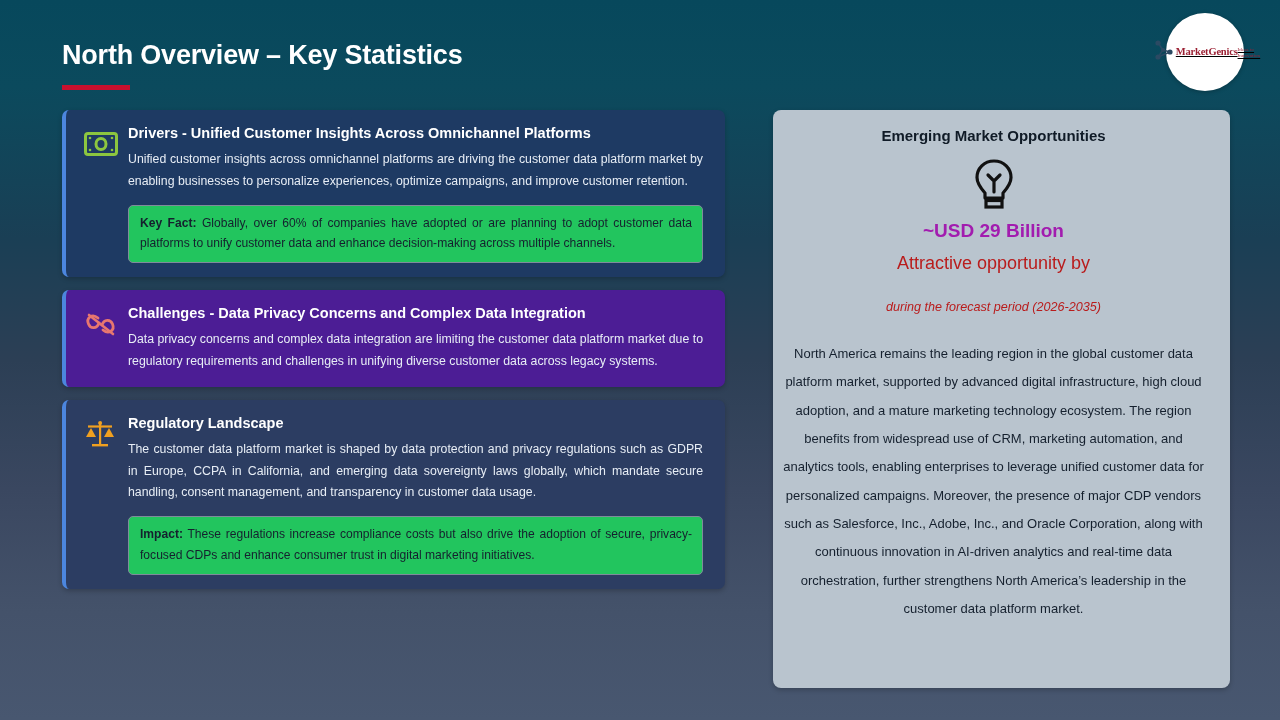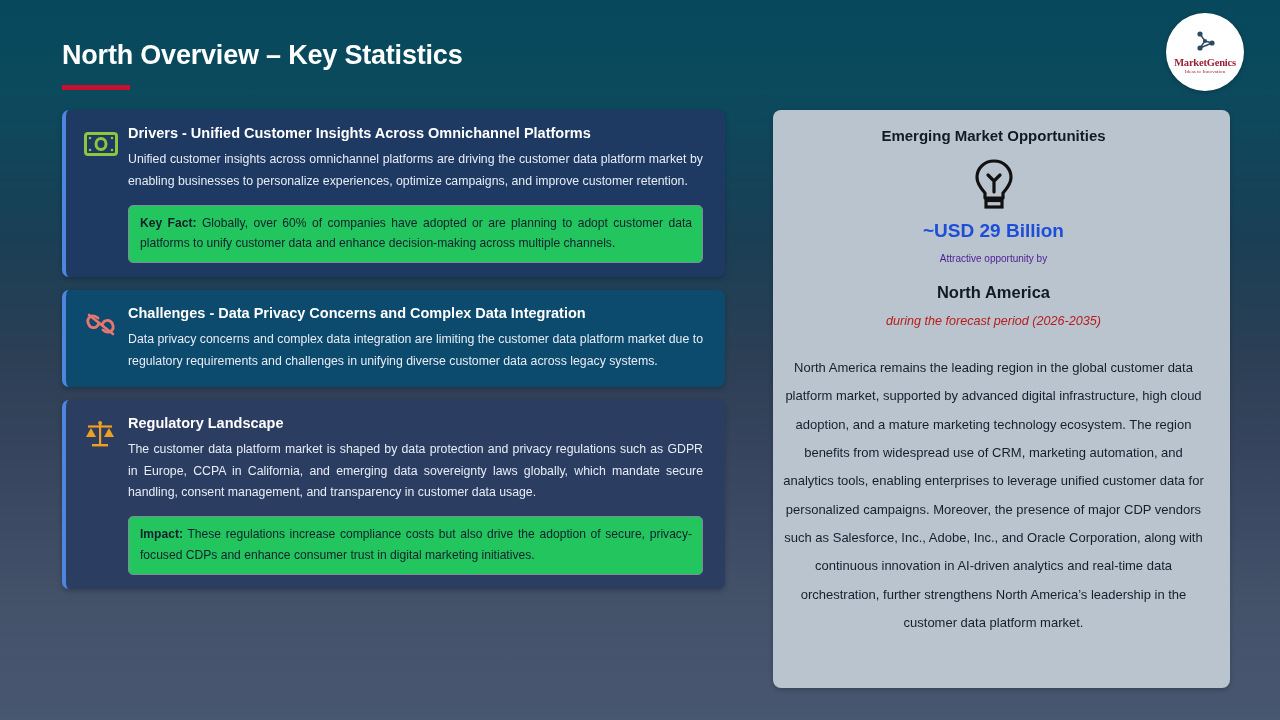--- a/index.html
+++ b/index.html
@@ -55,24 +55,25 @@
   
   .logo-badge {
     position: absolute;
     right: 36px;
     top: 13px;
     width: 78px;
     height: 78px;
     border-radius: 50%;
     background: #ffffff;
     display: flex;
-    flex-direction: column;
+    flex-direction: row;
     align-items: center;
     justify-content: center;
     box-shadow: 0 1px 4px rgba(0,0,0,0.25);
+    text-decoration: underline;
   }
   .logo-mark { margin-bottom: 1px; }
   .logo-name {
     font-family: "Liberation Serif", serif;
     font-size: 10.5px;
     font-weight: bold;
     color: #9b2033;
     line-height: 1;
     letter-spacing: -0.2px;
   }
@@ -95,21 +96,21 @@
 
   .info-card {
     position: relative;
     background: #1e3a63;
     border-radius: 7px;
     border-left: 4px solid #4c86de;
     padding: 14px 22px 14px 18px;
     margin-bottom: 13px;
     box-shadow: 0 2px 5px rgba(0,0,0,0.22);
   }
-  .info-card.card-challenges { background: #0c4a6e; }
+  .info-card.card-challenges { background: #4c1d95; }
   .info-card.card-regulatory { background: #2c3d62; }
 
   .card-head {
     display: flex;
     align-items: flex-start;
   }
 
   .card-icon {
     width: 40px;
     min-width: 40px;
@@ -179,28 +180,28 @@
   .bulb-wrap {
     margin-top: 14px;
     margin-bottom: 10px;
     display: flex;
     justify-content: center;
   }
 
   .panel-value {
     font-size: 19px;
     font-weight: bold;
-    color: #1d4ed8;
+    color: #a21caf;
     margin-bottom: 11px;
   }
 
   .panel-sub {
-    font-size: 10px;
-    color: #4c1d95;
-    margin-bottom: 19px;
+    font-size: 18px;
+    color: #b91c1c;
+    margin-bottom: 26px;
   }
 
   .panel-region {
     font-size: 16.5px;
     font-weight: bold;
     color: #101b27;
     margin-bottom: 12px;
   }
 
   .panel-period {
@@ -315,16 +316,15 @@
   <div class="bulb-wrap">
     <svg width="44" height="52" viewBox="0 0 44 52">
       <path d="M22 3 C12 3, 5 10.5, 5 19.5 C5 26, 9.5 31, 13 35 L13 40 L31 40 L31 35 C34.5 31, 39 26, 39 19.5 C39 10.5, 32 3, 22 3 Z" fill="none" stroke="#111111" stroke-width="3.2" stroke-linejoin="round"></path>
       <path d="M22 34 L22 23 M22 23 L16 17 M22 23 L28 17" fill="none" stroke="#111111" stroke-width="3.2" stroke-linecap="round" stroke-linejoin="round"></path>
       <rect x="14" y="42.5" width="16" height="6.5" fill="none" stroke="#111111" stroke-width="3.2"></rect>
     </svg>
   </div>
 
   <div class="panel-value">~USD 29 Billion</div>
   <div class="panel-sub">Attractive opportunity by</div>
-  <div class="panel-region">North America</div>
   <div class="panel-period">during the forecast period (2026-2035)</div>
   <div class="panel-paragraph">North America remains the leading region in the global customer data platform market, supported by advanced digital infrastructure, high cloud adoption, and a mature marketing technology ecosystem. The region benefits from widespread use of CRM, marketing automation, and analytics tools, enabling enterprises to leverage unified customer data for personalized campaigns. Moreover, the presence of major CDP vendors such as Salesforce, Inc., Adobe, Inc., and Oracle Corporation, along with continuous innovation in AI-driven analytics and real-time data orchestration, further strengthens North America’s leadership in the customer data platform market.</div>
 </div>
 
 </body></html>

